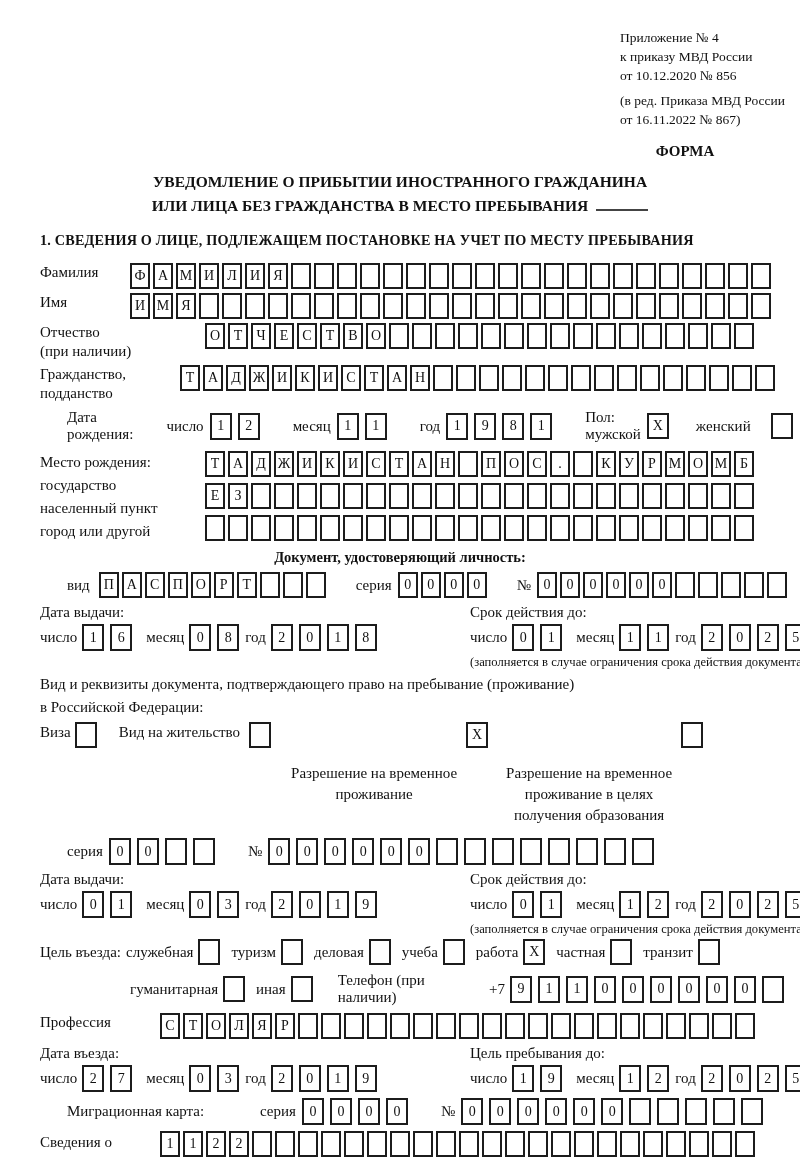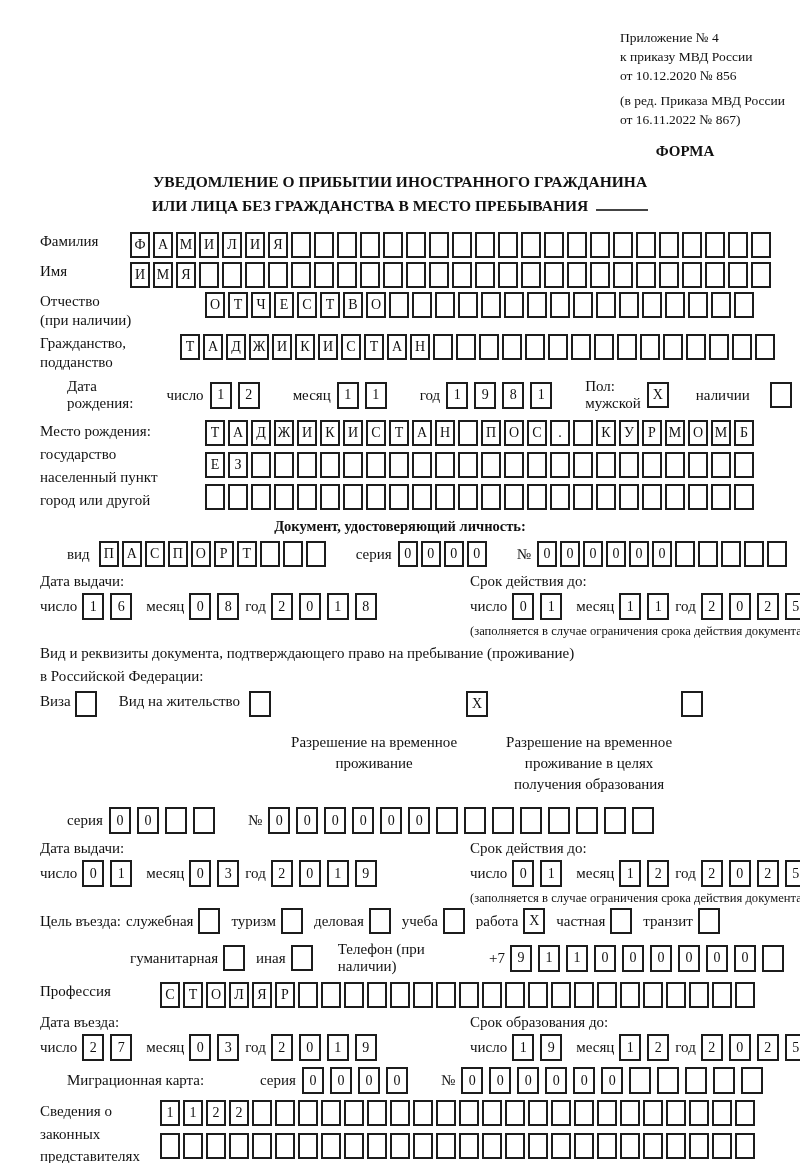--- a/index.html
+++ b/index.html
@@ -76,20 +76,21 @@
     <div class="amend">(в ред. Приказа МВД России</div>
     <div>от 16.11.2022 № 867)</div>
   </div>
   <div class="forma">ФОРМА</div>
 
   <div class="title">
     <span>УВЕДОМЛЕНИЕ О ПРИБЫТИИ ИНОСТРАННОГО ГРАЖДАНИНА</span><br>
     <span>ИЛИ ЛИЦА БЕЗ ГРАЖДАНСТВА В МЕСТО ПРЕБЫВАНИЯ</span><span class="title-blank"></span>
   </div>
 
+  <div class="sec-head">1. СВЕДЕНИЯ О ЛИЦЕ, ПОДЛЕЖАЩЕМ ПОСТАНОВКЕ НА УЧЕТ ПО МЕСТУ ПРЕБЫВАНИЯ</div>
 
   <div class="row">
     <div class="lbl w90">Фамилия</div>
     <div class="cells">
         <span class="cell">Ф</span>
         <span class="cell">А</span>
         <span class="cell">М</span>
         <span class="cell">И</span>
         <span class="cell">Л</span>
         <span class="cell">И</span>
@@ -236,21 +237,21 @@
     <span class="cells cells-date">
         <span class="cell cell-date">1</span>
         <span class="cell cell-date">9</span>
         <span class="cell cell-date">8</span>
         <span class="cell cell-date">1</span>
       </span>
     <span class="t">Пол: мужской</span>
     <span class="cells cells-cb">
         <span class="cell cell-cb">X</span>
       </span>
-    <span class="t gap14">наличии</span>
+    <span class="t gap14">женский</span>
     <span class="cells cells-cb gap14">
         <span class="cell cell-cb"></span>
       </span>
   </div>
 
   <div class="bp-block">
     <div class="bp-labels">
       <div>Место рождения:</div>
       <div>государство</div>
       <div>населенный пункт</div>
@@ -643,21 +644,21 @@
         <span class="t">год</span>
         <span class="cells cells-date">
             <span class="cell cell-date">2</span>
             <span class="cell cell-date">0</span>
             <span class="cell cell-date">1</span>
             <span class="cell cell-date">9</span>
           </span>
       </div>
     </div>
     <div class="dcol2">
-      <div class="dhead">Срок образования до:</div>
+      <div class="dhead">Цель пребывания до:</div>
       <div class="dline">
         <span class="t">число</span>
         <span class="cells cells-date">
             <span class="cell cell-date">1</span>
             <span class="cell cell-date">9</span>
           </span>
         <span class="t gap8">месяц</span>
         <span class="cells cells-date">
             <span class="cell cell-date">1</span>
             <span class="cell cell-date">2</span>

